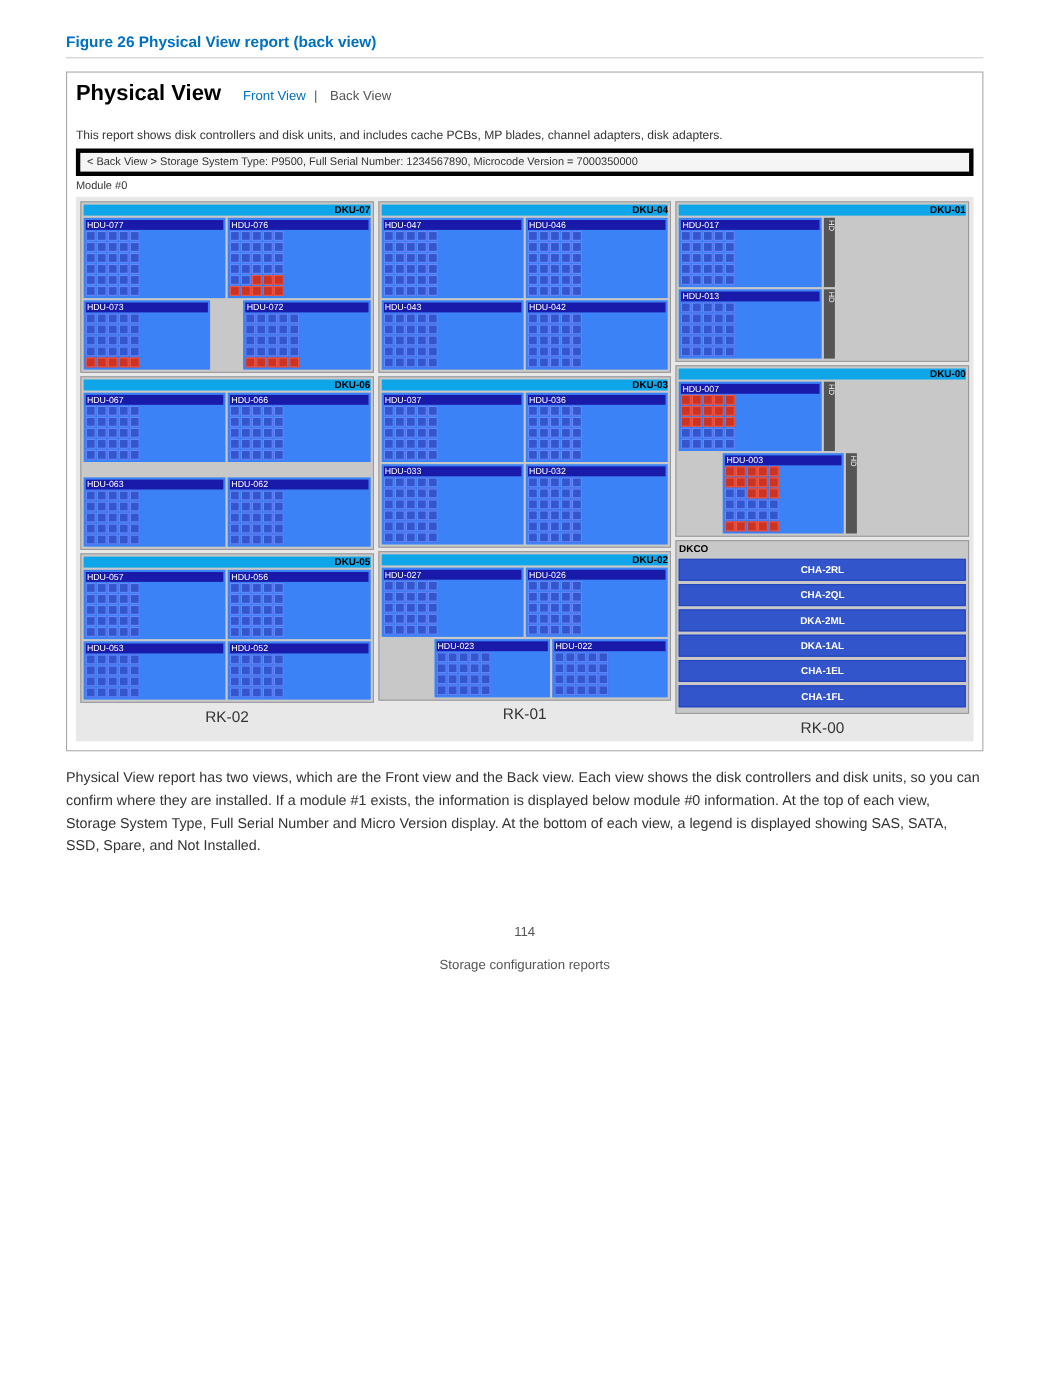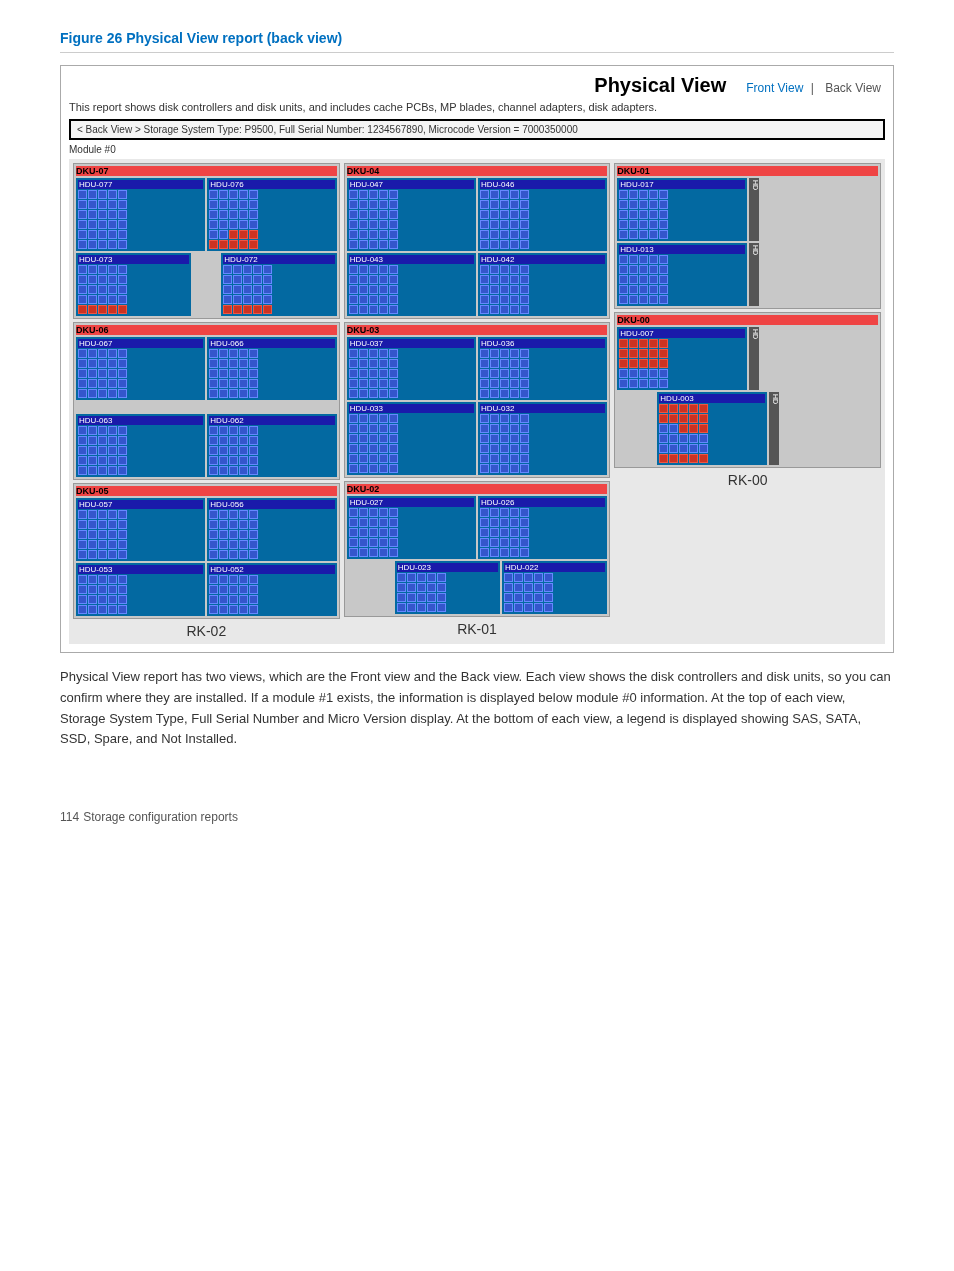--- a/index.html
+++ b/index.html
@@ -24,22 +24,21 @@
 
     .physical-view-box {
       border: 1px solid #aaa;
       padding: 8px;
       margin-bottom: 14px;
     }
 
     .pv-header {
       display: flex;
       align-items: baseline;
-      margin-bottom: 4px;
-      justify-content: flex-end;
+      margin-bottom: 20px;
     }
 
     .pv-title {
       font-size: 20px;
       font-weight: bold;
       color: #000;
       margin-right: 20px;
     }
 
     .pv-nav {
@@ -58,21 +57,21 @@
     }
 
     .pv-desc {
       font-size: 11px;
       color: #333;
       margin-bottom: 6px;
     }
 
     .pv-info-bar {
       background: #f5f5f5;
-      border: 2px solid #000000;
+      border: 4px solid #000000;
       padding: 3px 6px;
       font-size: 10px;
       color: #333;
       margin-bottom: 4px;
     }
 
     .pv-module-label {
       font-size: 10px;
       color: #333;
       margin-bottom: 4px;
@@ -104,22 +103,23 @@
     .dku-section {
       background: #c8c8c8;
       border: 1px solid #999;
       padding: 2px;
     }
 
     .dku-label {
       font-size: 9px;
       font-weight: bold;
       color: #000;
-      background: #ef4444;
+      background: #0ea5e9;
       margin-bottom: 2px;
+      text-align: right;
     }
 
     .hdu-grid {
       display: grid;
       grid-template-columns: 1fr 1fr;
       gap: 2px;
     }
 
     .hdu-label {
       font-size: 8px;
@@ -160,34 +160,35 @@
       font-size: 13px;
       color: #333;
       line-height: 1.6;
       margin-top: 14px;
     }
 
     .page-footer {
       margin-top: 60px;
       display: flex;
       align-items: center;
-      gap: 4px;
+      gap: 16px;
       font-size: 12px;
       color: #555;
+      flex-direction: column;
     }
 
     .disk-rows-container {
       display: flex;
       flex-direction: column;
       gap: 0px;
     }
 
     
     .hdu-full {
-      background: #0369a1;
+      background: #3b82f6;
       padding: 2px 2px 1px 2px;
       flex: 1;
     }
 
     .hdu-row {
       display: flex;
       gap: 1px;
       margin-bottom: 1px;
     }
 
@@ -1476,20 +1477,29 @@
                 </div>
               </div>
               <div style="width:10px; background:#555; display:flex; align-items:flex-start; padding-top:2px;">
                 <span style="font-size:7px;color:#fff;writing-mode:vertical-rl;text-align:center;width:100%;">HD</span>
               </div>
             </div>
           </div>
         </div>
       </div>
 
+      <div class="dkco-section">
+        <div class="dkco-label">DKCO</div>
+        <div class="dkco-item">CHA-2RL</div>
+        <div class="dkco-item">CHA-2QL</div>
+        <div class="dkco-item">DKA-2ML</div>
+        <div class="dkco-item">DKA-1AL</div>
+        <div class="dkco-item">CHA-1EL</div>
+        <div class="dkco-item">CHA-1FL</div>
+      </div>
 
       <div class="rack-label">RK-00</div>
     </div>
 
   </div>
 
 </div>
 
 <div class="description-text">Physical View report has two views, which are the Front view and the Back view. Each view shows the disk controllers and disk units, so you can confirm where they are installed. If a module #1 exists, the information is displayed below module #0 information. At the top of each view, Storage System Type, Full Serial Number and Micro Version display. At the bottom of each view, a legend is displayed showing SAS, SATA, SSD, Spare, and Not Installed.</div>
 

